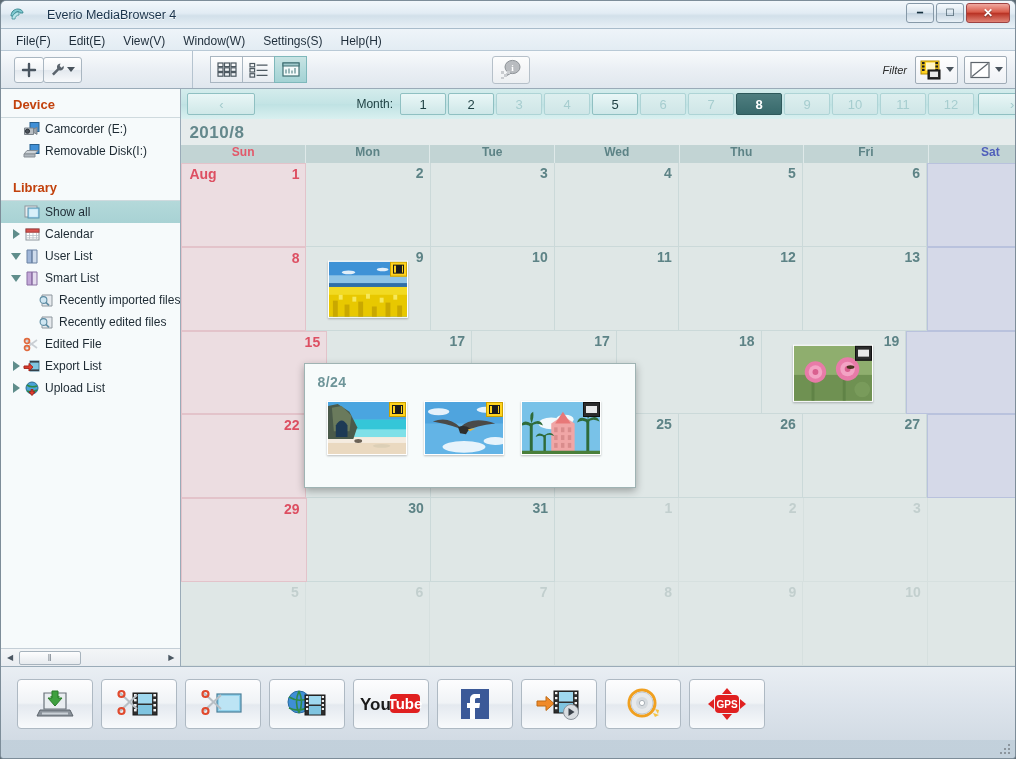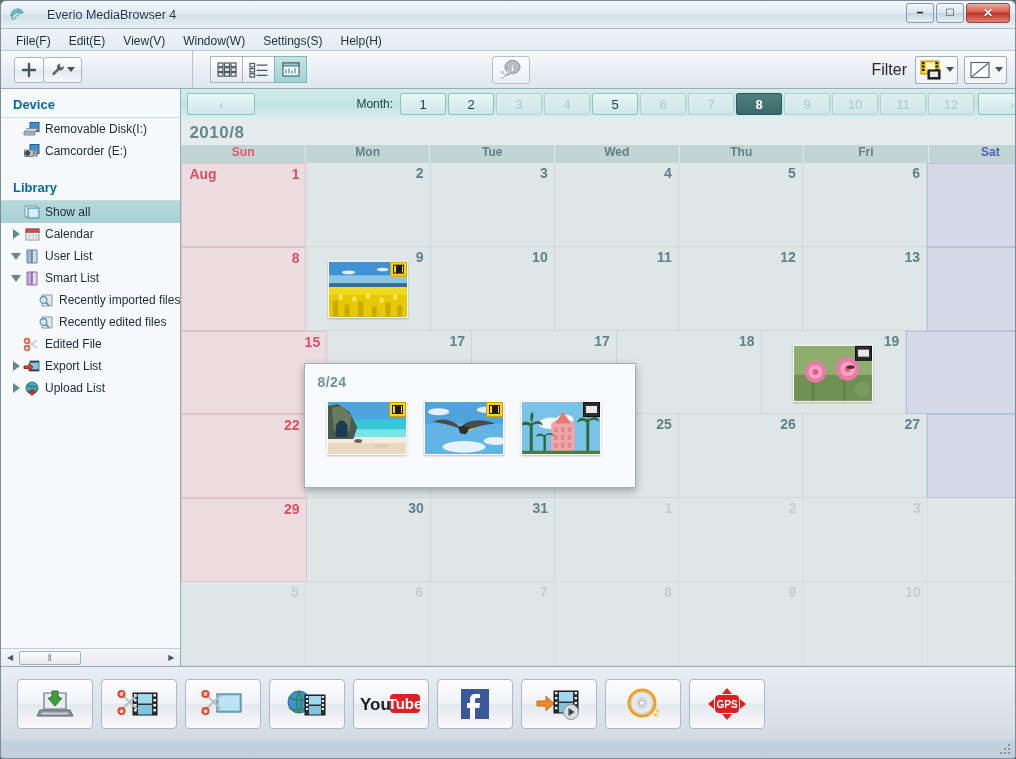--- a/index.html
+++ b/index.html
@@ -83,40 +83,40 @@
   }
   .info-btn {
     position: absolute; left: 491px; width: 38px; height: 28px;
     border: 1px solid #b6c0c9; border-radius: 3px;
     background: linear-gradient(180deg,#fdfdfd,#eceff2);
     display: flex; align-items: center; justify-content: center;
   }
   .tb-right {
     position: absolute; right: 8px; display: flex; align-items: center; gap: 6px;
   }
-  .filter-label { font-size: 16px; color: #2a2a2a; margin-right: 2px; }
+  .filter-label { font-size: 11px; color: #2a2a2a; margin-right: 2px; font-style: italic; }
   .fbtn {
     height: 28px; padding: 0 3px; border: 1px solid #9fabb6; border-radius: 2px;
     background: linear-gradient(180deg,#ffffff,#eef1f5);
     display: flex; align-items: center; gap: 3px;
   }
   .caret { width: 0; height: 0; border-left: 4px solid transparent;
     border-right: 4px solid transparent; border-top: 5px solid #49535c; }
 
   
   .body { display: flex; height: 577px; }
 
   
   .sidebar {
     width: 192px; background: #f6fafb; border-right: 1px solid #9aabb8;
     display: flex; flex-direction: column; position: relative;
   }
   .side-scroll { flex: 1; overflow: hidden; padding-top: 4px; }
   .side-head {
-    font-size: 13px; font-weight: bold; color: #0369a1; padding: 4px 0 5px 12px;
+    font-size: 13px; font-weight: bold; color: #c2410c; padding: 4px 0 5px 12px;
     border-bottom: 1px solid #cfdade;
   }
   .side-head.lib { margin-top: 14px; }
   .side-row {
     display: flex; align-items: center; height: 22px; padding-left: 8px;
     font-size: 12px; color: #1d2a33; white-space: nowrap;
   }
   .side-row.sel { background: linear-gradient(180deg,#b4d9da,#a8d2d4); }
   .side-row .tw { width: 14px; flex: 0 0 14px; display: flex; align-items: center;
     justify-content: center; }
@@ -381,37 +381,37 @@
   <div class="body">
 
     <div class="sidebar">
       <div class="side-scroll">
         <div class="side-head">Device</div>
 
         <div class="side-row indent1">
           <span class="side-ico">
             <svg width="19" height="17" viewBox="0 0 19 17">
               <rect x="7" y="1.5" width="9" height="9" fill="#3f8fd6" stroke="#27608f"></rect>
-              <path d="M1 11 l3-3.5 h11 l-3 3.5 z" fill="#cdd3d8" stroke="#868e95"></path>
-              <path d="M1 11 h11 v3 h-11 z" fill="#aeb6bd" stroke="#868e95"></path>
-            </svg>
-          </span>
-          <span>Removable Disk(I:)</span>
-        </div>
-
-        <div class="side-row indent1">
-          <span class="side-ico">
-            <svg width="19" height="17" viewBox="0 0 19 17">
-              <rect x="7" y="1.5" width="9" height="9" fill="#3f8fd6" stroke="#27608f"></rect>
               <path d="M1.5 7 h9 v6.5 h-9 z" fill="#b9bfc4" stroke="#7b838a"></path>
               <circle cx="4.5" cy="10.2" r="2.1" fill="#4a5159" stroke="#2c3238"></circle>
               <path d="M10.5 8.2 l3.5-2 v7.2 l-3.5-2 z" fill="#9aa2a9" stroke="#7b838a"></path>
             </svg>
           </span>
           <span>Camcorder (E:)</span>
+        </div>
+
+        <div class="side-row indent1">
+          <span class="side-ico">
+            <svg width="19" height="17" viewBox="0 0 19 17">
+              <rect x="7" y="1.5" width="9" height="9" fill="#3f8fd6" stroke="#27608f"></rect>
+              <path d="M1 11 l3-3.5 h11 l-3 3.5 z" fill="#cdd3d8" stroke="#868e95"></path>
+              <path d="M1 11 h11 v3 h-11 z" fill="#aeb6bd" stroke="#868e95"></path>
+            </svg>
+          </span>
+          <span>Removable Disk(I:)</span>
         </div>
 
         <div class="side-head lib">Library</div>
 
         <div class="side-row sel">
           <span class="tw"></span>
           <span class="side-ico">
             <svg width="19" height="17" viewBox="0 0 19 17">
               <rect x="2" y="2" width="12" height="11" fill="#e6ecef" stroke="#8d969d"></rect>
               <rect x="5" y="4" width="11" height="10" fill="#9fd6f0" stroke="#5a93ae"></rect>

